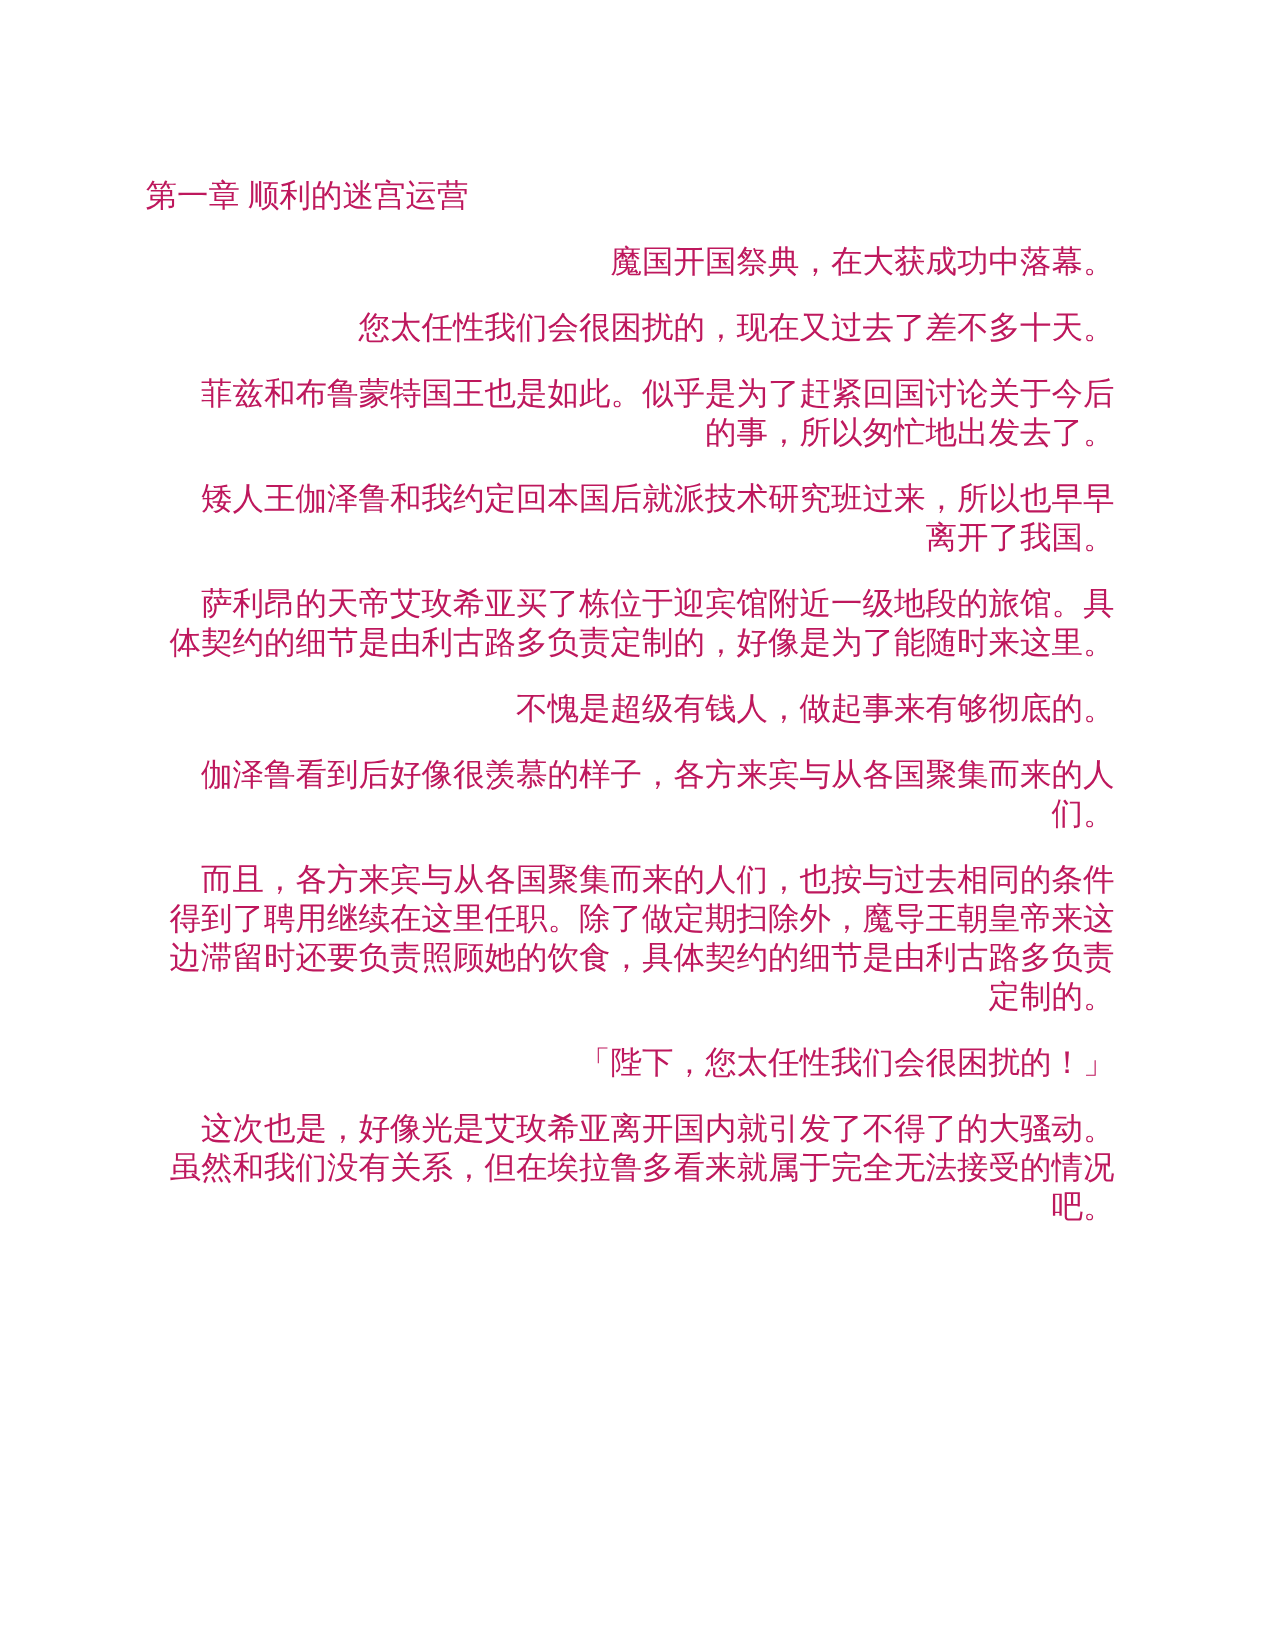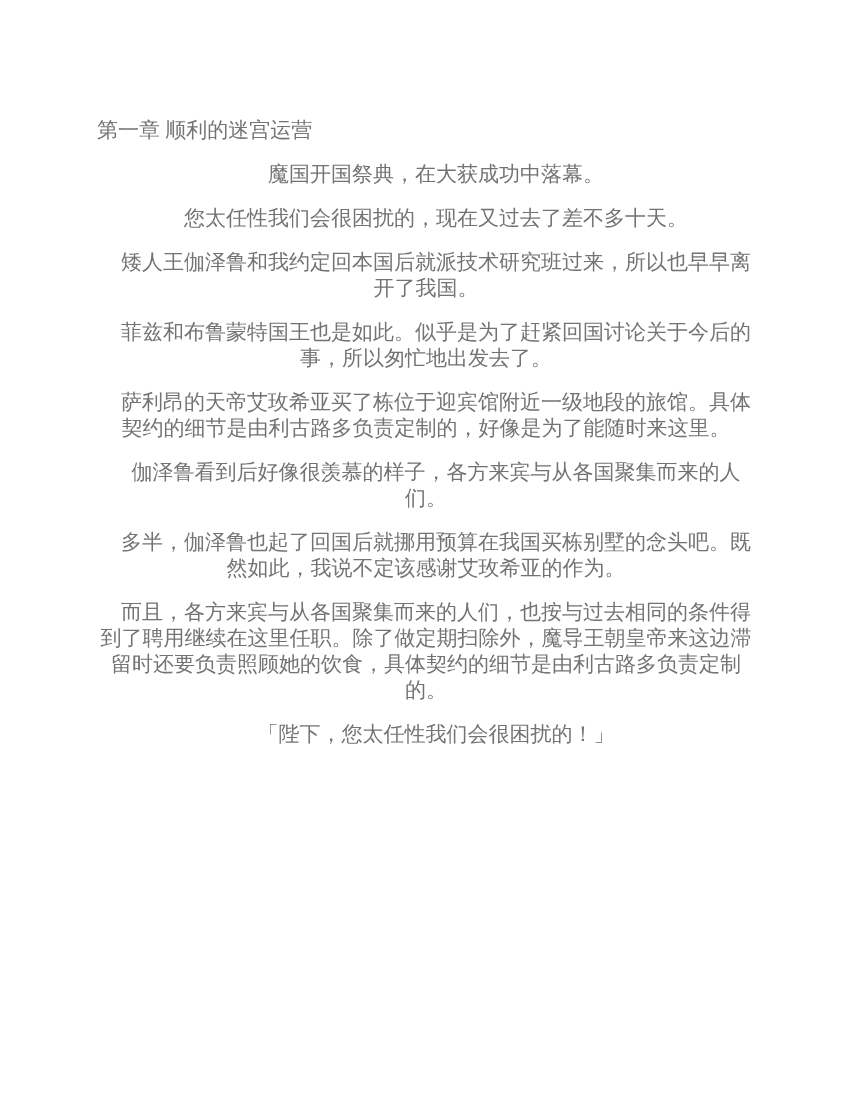--- a/index.html
+++ b/index.html
@@ -7,55 +7,56 @@
     padding: 0;
     background: #ffffff;
   }
   .page {
     position: relative;
     width: 850px;
     height: 1100px;
     background: #ffffff;
     overflow: hidden;
     font-family: "Liberation Serif", "DejaVu Serif", serif;
-    color: #737373;
+    color: #be185d;
   }
   .content {
     position: absolute;
     left: 97px;
     top: 117px;
     width: 658px;
   }
   .chapter-title {
     font-size: 21px;
     font-weight: normal;
     line-height: 26px;
     margin: 0 0 18px 0;
     white-space: nowrap;
   }
   .para {
     font-size: 21px;
     line-height: 26px;
-    margin: 0 0 18px 0;
+    margin: 0 12px 18px 0;
     text-indent: 20px;
-    text-align: center;
+    text-align: right;
     word-break: break-all;
   }
 </style>
 </head>
 <body>
 
 <div class="page">
   <div class="content">
     <h1 class="chapter-title">第一章 顺利的迷宫运营</h1>
     <div>
         <p class="para">魔国开国祭典，在大获成功中落幕。</p>
         <p class="para">您太任性我们会很困扰的，现在又过去了差不多十天。</p>
+        <p class="para">菲兹和布鲁蒙特国王也是如此。似乎是为了赶紧回国讨论关于今后的事，所以匆忙地出发去了。</p>
         <p class="para">矮人王伽泽鲁和我约定回本国后就派技术研究班过来，所以也早早离开了我国。</p>
-        <p class="para">菲兹和布鲁蒙特国王也是如此。似乎是为了赶紧回国讨论关于今后的事，所以匆忙地出发去了。</p>
         <p class="para">萨利昂的天帝艾玫希亚买了栋位于迎宾馆附近一级地段的旅馆。具体契约的细节是由利古路多负责定制的，好像是为了能随时来这里。</p>
+        <p class="para">不愧是超级有钱人，做起事来有够彻底的。</p>
         <p class="para">伽泽鲁看到后好像很羡慕的样子，各方来宾与从各国聚集而来的人们。</p>
-        <p class="para">多半，伽泽鲁也起了回国后就挪用预算在我国买栋别墅的念头吧。既然如此，我说不定该感谢艾玫希亚的作为。</p>
         <p class="para">而且，各方来宾与从各国聚集而来的人们，也按与过去相同的条件得到了聘用继续在这里任职。除了做定期扫除外，魔导王朝皇帝来这边滞留时还要负责照顾她的饮食，具体契约的细节是由利古路多负责定制的。</p>
         <p class="para">「陛下，您太任性我们会很困扰的！」</p>
+        <p class="para">这次也是，好像光是艾玫希亚离开国内就引发了不得了的大骚动。虽然和我们没有关系，但在埃拉鲁多看来就属于完全无法接受的情况吧。</p>
       </div>
   </div>
 </div>
 
 </body></html>

